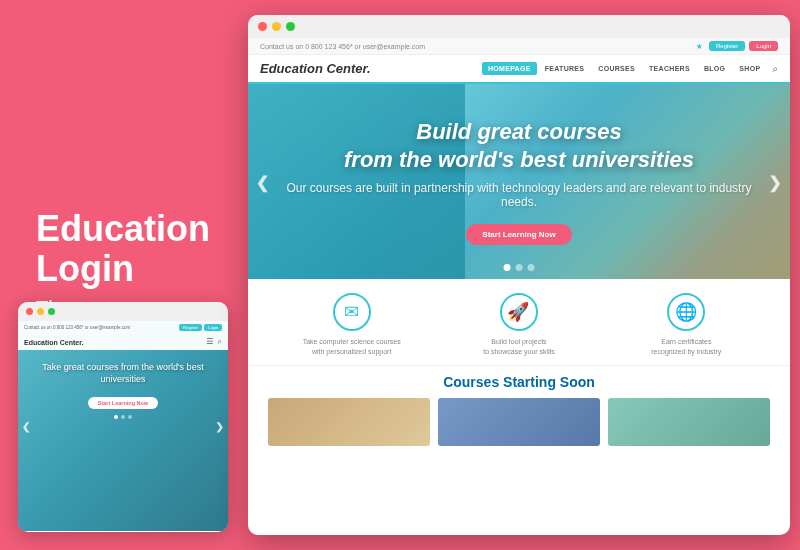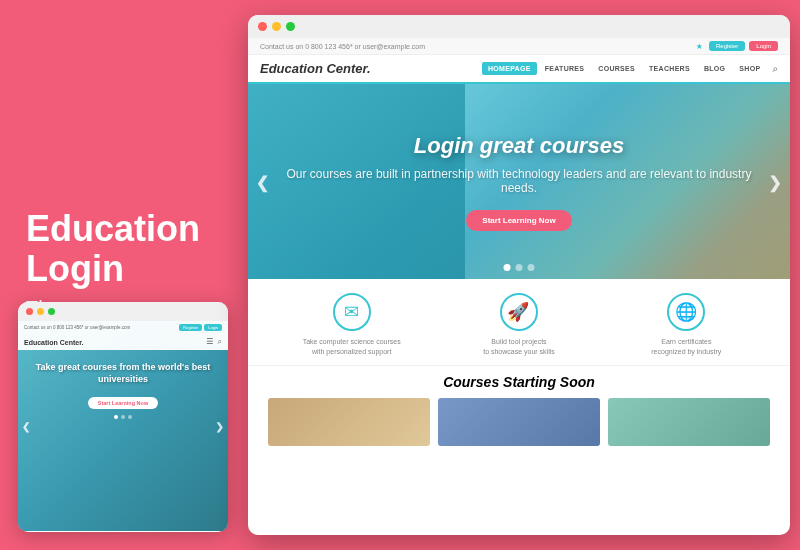--- a/index.html
+++ b/index.html
@@ -10,21 +10,21 @@
       font-family: Arial, sans-serif;
       overflow: hidden;
       display: flex;
       align-items: center;
       position: relative;
     }
 
     
     .left-panel {
       width: 289px;
-      padding: 40px 26px;
+      padding: 40px 36px;
       color: white;
       flex-shrink: 0;
     }
     .left-panel .theme-title {
       font-size: 36px;
       font-weight: 900;
       line-height: 1.1;
       margin-bottom: 8px;
     }
     .left-panel .theme-subtitle {
@@ -106,21 +106,21 @@
     }
     .mobile-nav-logo { font-size: 7px; font-weight: bold; color: #333; }
     .mobile-nav-icons { display: flex; gap: 4px; color: #555; font-size: 8px; }
     .mobile-hero-text {
       position: relative;
       z-index: 2;
       padding: 12px 8px 6px;
       color: white;
       text-align: center;
     }
-    .mobile-hero-text h2 { font-size: 9px; font-weight: 700; line-height: 1.3; text-shadow: 1px 1px 3px rgba(0,0,0,0.4); }
+    .mobile-hero-text h2 { font-size: 9px; font-weight: 400; line-height: 1.3; text-shadow: 1px 1px 3px rgba(0,0,0,0.4); }
     .mobile-cta-btn {
       position: relative;
       z-index: 2;
       margin: 6px auto;
       display: block;
       width: 70px;
       background: white;
       color: #F25C78;
       font-size: 5.5px;
       font-weight: bold;
@@ -354,24 +354,23 @@
 
     
     .courses-section {
       background: white;
       padding: 8px 20px;
       border-top: 1px solid #f0f0f0;
     }
     .courses-title {
       font-size: 14px;
       font-weight: 700;
-      color: #000000;
+      color: #0369a1;
       text-align: center;
       margin-bottom: 8px;
-      font-style: italic;
     }
     .course-thumbnails {
       display: flex;
       gap: 8px;
     }
     .course-thumb {
       flex: 1;
       height: 48px;
       border-radius: 3px;
       overflow: hidden;
@@ -462,21 +461,22 @@
         <span class="nav-link">SHOP</span>
         <span class="nav-search-icon">⌕</span>
       </div>
     </div>
 
     <div class="site-hero">
       <div class="hero-bg-overlay"></div>
       <div class="hero-people"></div>
       <div class="hero-content">
         <h1>
-          <span>Login great courses</span><br>
+          <span>Build great courses</span><br>
+          <span>from the world's best universities</span>
         </h1>
         <p>Our courses are built in partnership with technology leaders and are relevant to industry needs.</p>
         <span class="hero-cta">Start Learning Now</span>
       </div>
       <span class="hero-left-arrow">❮</span>
       <span class="hero-right-arrow">❯</span>
       <div class="hero-slider-dots">
         <div class="hero-slider-dot active"></div>
         <div class="hero-slider-dot"></div>
         <div class="hero-slider-dot"></div>

